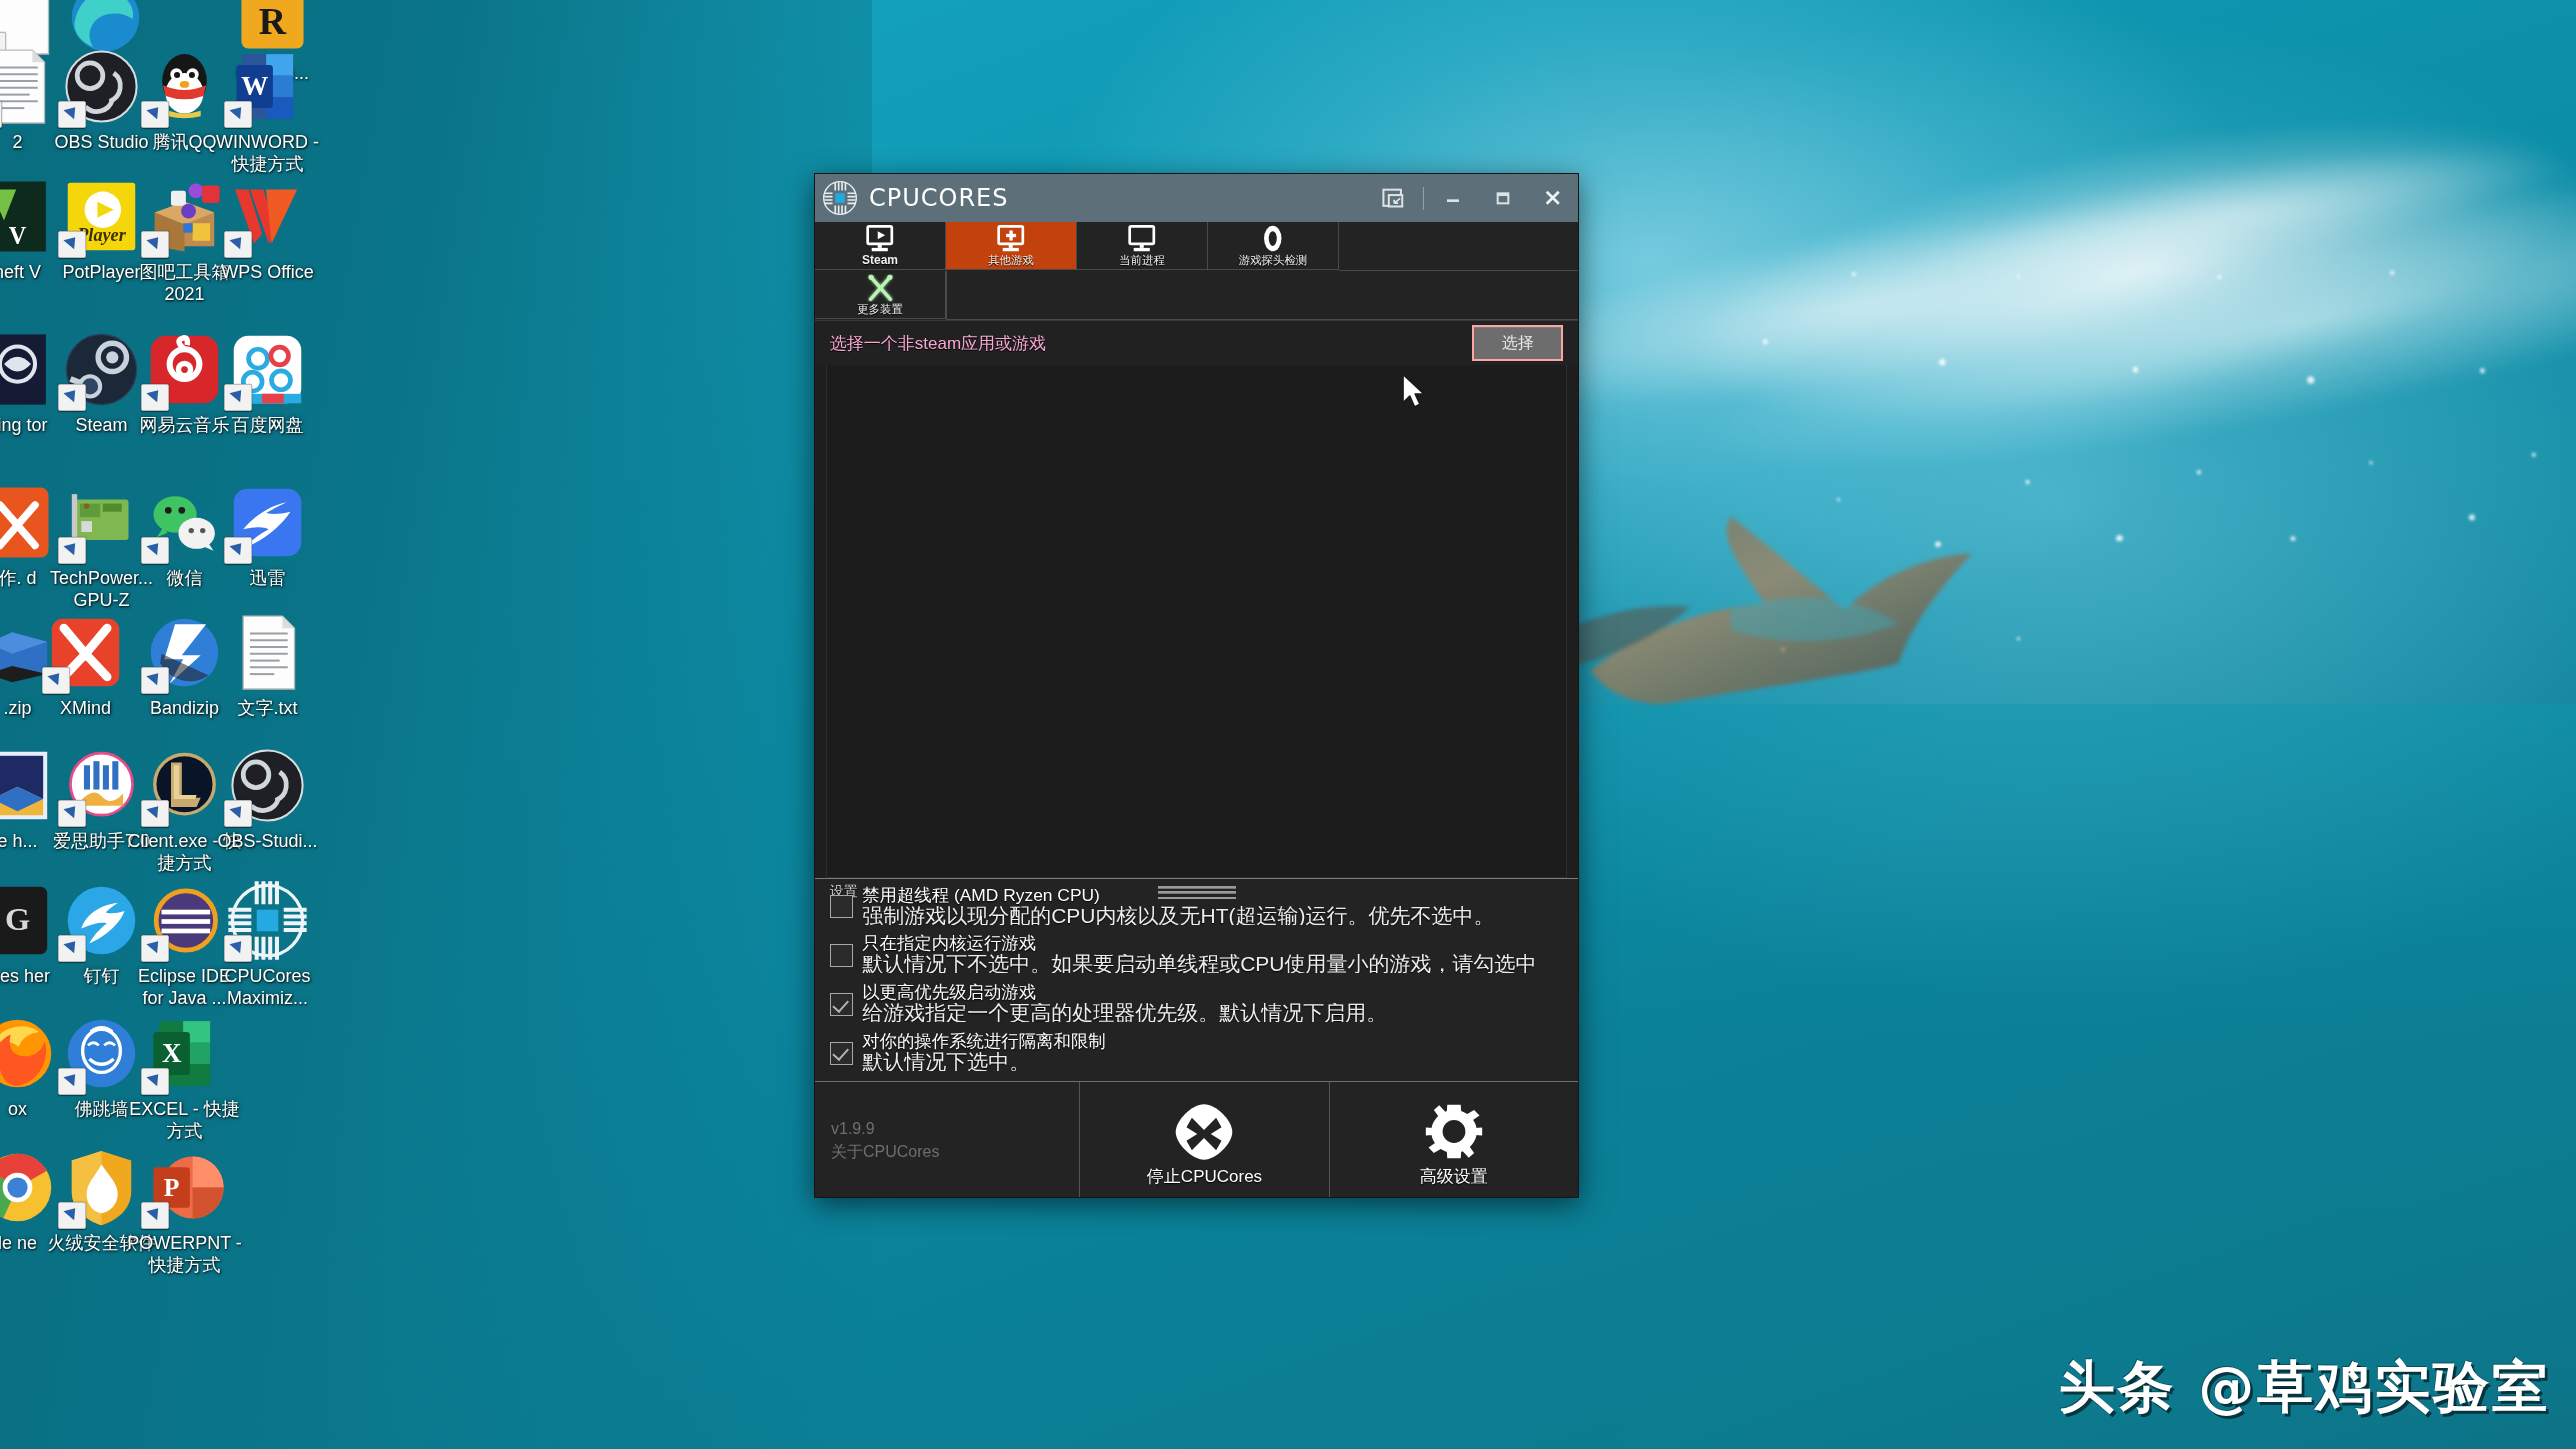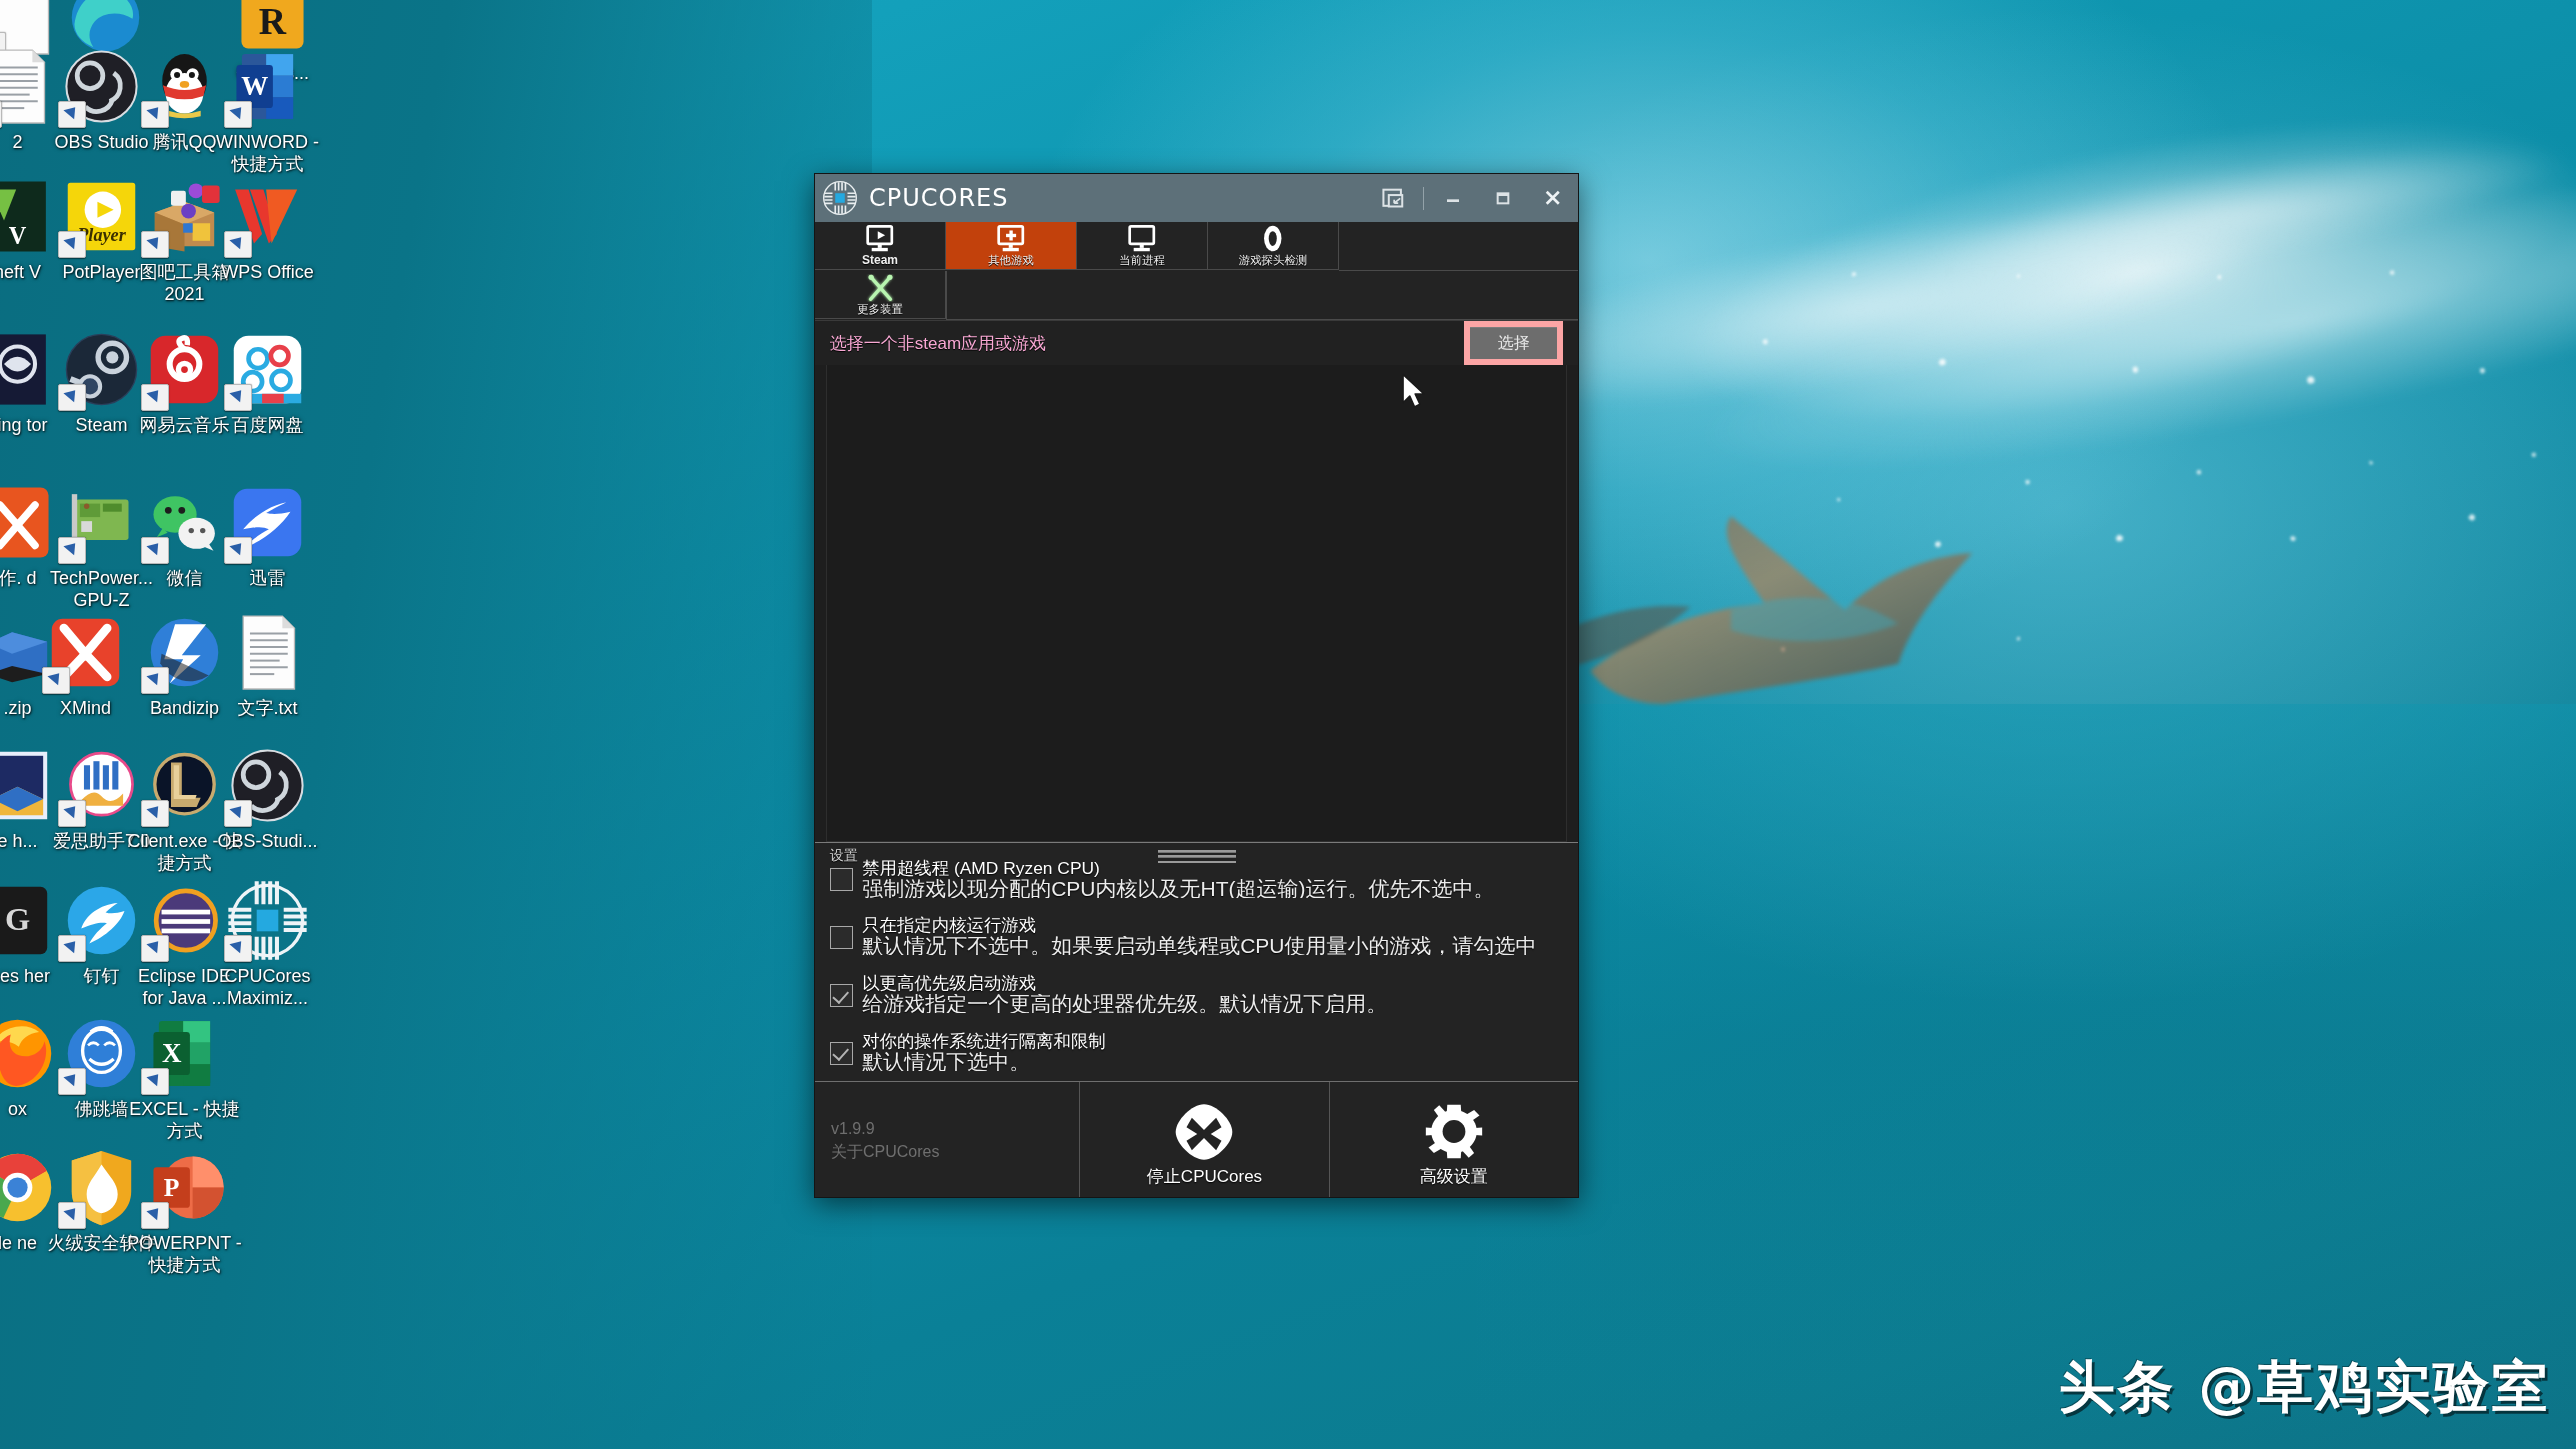--- a/index.html
+++ b/index.html
@@ -146,21 +146,21 @@
   .tabfill2{flex:1;height:48px;background:#232323;border-bottom:0.7px solid #4a4a4a;border-left:0.7px solid #4a4a4a;}
 
   
   #select-row{
     flex:none;height:44px;display:flex;align-items:center;padding:0 14.8px;
     background:#212121;
   }
   #select-prompt{color:#f9a8d4;font-size:17px;text-shadow:0 0.7px 0.7px #000;}
   #select-btn{
     margin-left:auto;width:87px;height:32px;background:#6d6d6d;
-    border:6px solid #fca5a5;color:#e8e8e8;font-size:16px;
+    border:2px solid #fca5a5;color:#e8e8e8;font-size:16px;
     display:flex;align-items:center;justify-content:center;
     box-shadow:inset 0 0.7px 0 rgba(255,255,255,.15);
   }
 
   
   #list-area{
     flex:1;background:#1c1c1c;margin:0 10.7px 0 10.7px;border:0.7px solid #2e2e2e;
     border-top:none;position:relative;
   }
 
@@ -171,21 +171,21 @@
     text-shadow:0 0.7px 0.7px #000;
   }
   #grip{
     position:absolute;left:50%;top:5.4px;transform:translateX(-50%);
     width:78px;height:14.8px;
     background:
       linear-gradient(#9a9a9a,#9a9a9a) 0 1.3px/78px 2.7px no-repeat,
       linear-gradient(#9a9a9a,#9a9a9a) 0 6.7px/78px 2.7px no-repeat,
       linear-gradient(#9a9a9a,#9a9a9a) 0 12px/78px 2.7px no-repeat;
   }
-  .setting-row{display:flex;align-items:flex-start;padding:3.4px 13.4px 3.4px 14.8px;margin-top:11px;}
+  .setting-row{display:flex;align-items:flex-start;padding:3.4px 13.4px 3.4px 14.8px;margin-top:2px;}
   .setting-row:first-of-type{}
   .cbox{
     flex:none;width:23px;height:23px;border:1.3px solid #a8a8a8;background:#2b2b2b;
     margin-top:10.7px;margin-right:9.4px;position:relative;box-sizing:border-box;
   }
   .cbox.checked::after{
     content:"";position:absolute;left:5.4px;top:2.7px;width:7.4px;height:13.4px;
     border:solid #b4b4b4;border-width:0 2.7px 2.7px 0;transform:rotate(42deg);
   }
   .setting-text{flex:1;min-width:0;}

